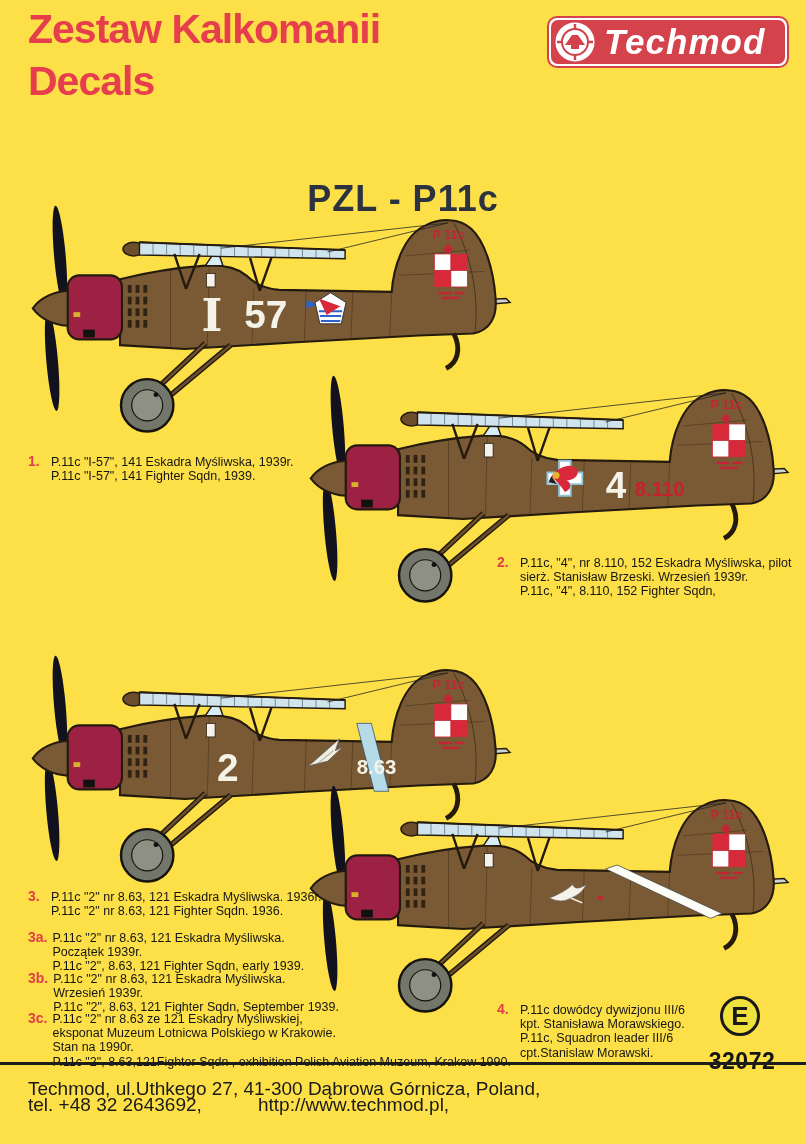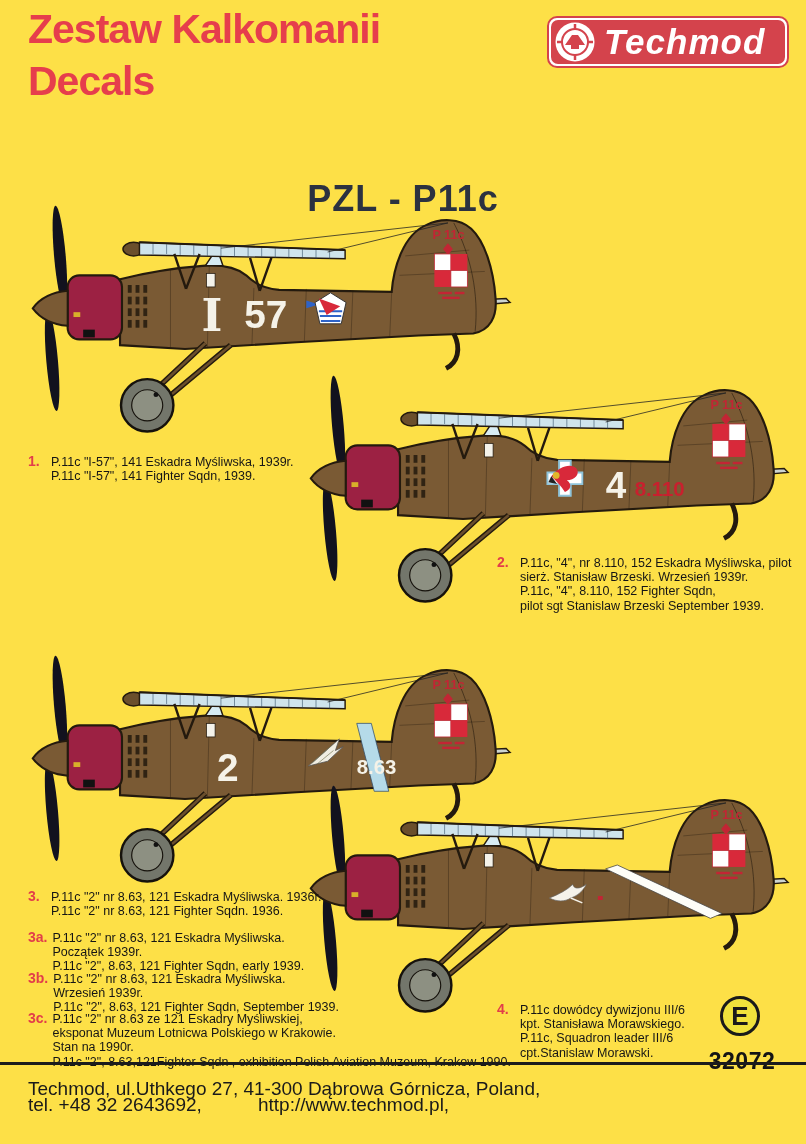--- a/index.html
+++ b/index.html
@@ -213,21 +213,20 @@
         <div>P.11c "I-57", 141 Eskadra Myśliwska, 1939r.</div>
         <div>P.11c "I-57", 141 Fighter Sqdn, 1939.</div>
       </div>
   </div>
   <div class="caption" style="left:497px;top:556px">
     <span class="cnum">2.</span>
     <div class="clines">
         <div>P.11c, "4", nr 8.110, 152 Eskadra Myśliwska, pilot</div>
         <div>sierż. Stanisław Brzeski. Wrzesień 1939r.</div>
         <div>P.11c, "4", 8.110, 152 Fighter Sqdn,</div>
-        <div>pilot sgt Stanislaw Brzeski September 1939.</div>
       </div>
   </div>
   <div class="caption" style="left:28px;top:890px">
     <span class="cnum">3.</span>
     <div class="clines">
         <div>P.11c "2" nr 8.63, 121 Eskadra Myśliwska. 1936r.</div>
         <div>P.11c "2" nr 8.63, 121 Fighter Sqdn. 1936.</div>
       </div>
   </div>
   <div class="caption" style="left:28px;top:931px">

